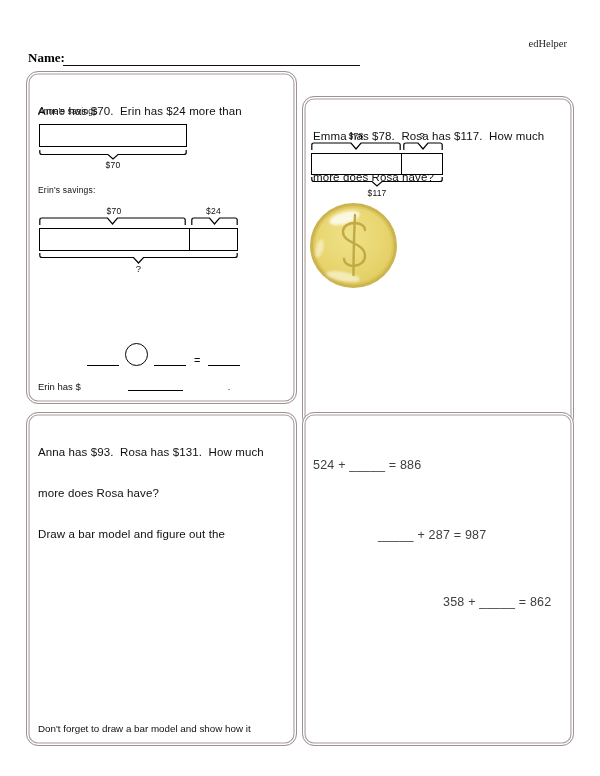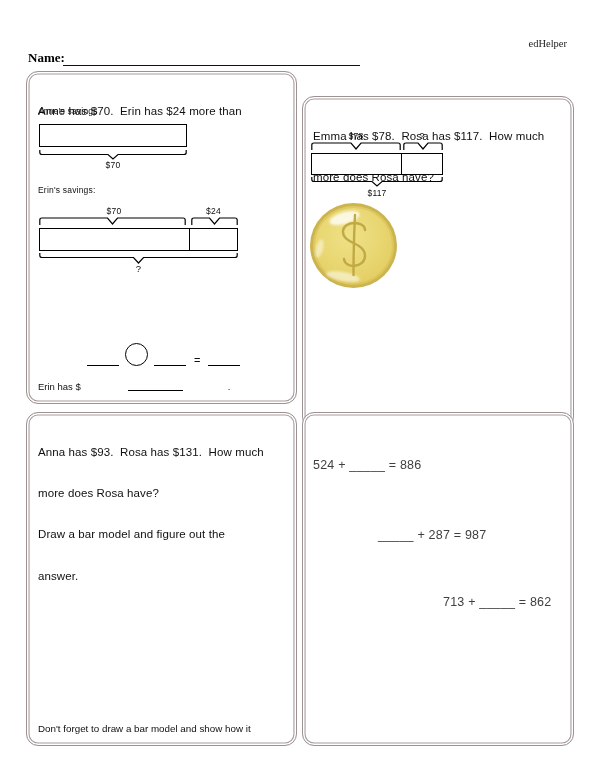--- a/index.html
+++ b/index.html
@@ -170,26 +170,25 @@
         <path d="M52 24 C52 15 31 14 30 25 C29 38 52 36 52 50 C52 62 32 63 31 53" fill="none" stroke="#c1a945" stroke-width="2.4" stroke-linecap="round"></path>
       </svg>
     </div>
   </section>
 
   <section class="box" id="q3">
     <div class="prob">
       <div>Anna has $93.  Rosa has $131.  How much</div>
       <div>more does Rosa have?</div>
       <div>Draw a bar model and figure out the</div>
-      <div>answer.</div>
     </div>
     <div class="footer-note">
       <div>Don't forget to draw a bar model and show how it</div>
     </div>
   </section>
 
   <section class="box" id="q4">
     <div class="eq" id="q4-eq0">524 + _____ = 886</div>
     <div class="eq" id="q4-eq1">_____ + 287 = 987</div>
-    <div class="eq" id="q4-eq2">713 + _____ = 862</div>
+    <div class="eq" id="q4-eq2">358 + _____ = 862</div>
   </section>
 
 </div>
 
 </body></html>

